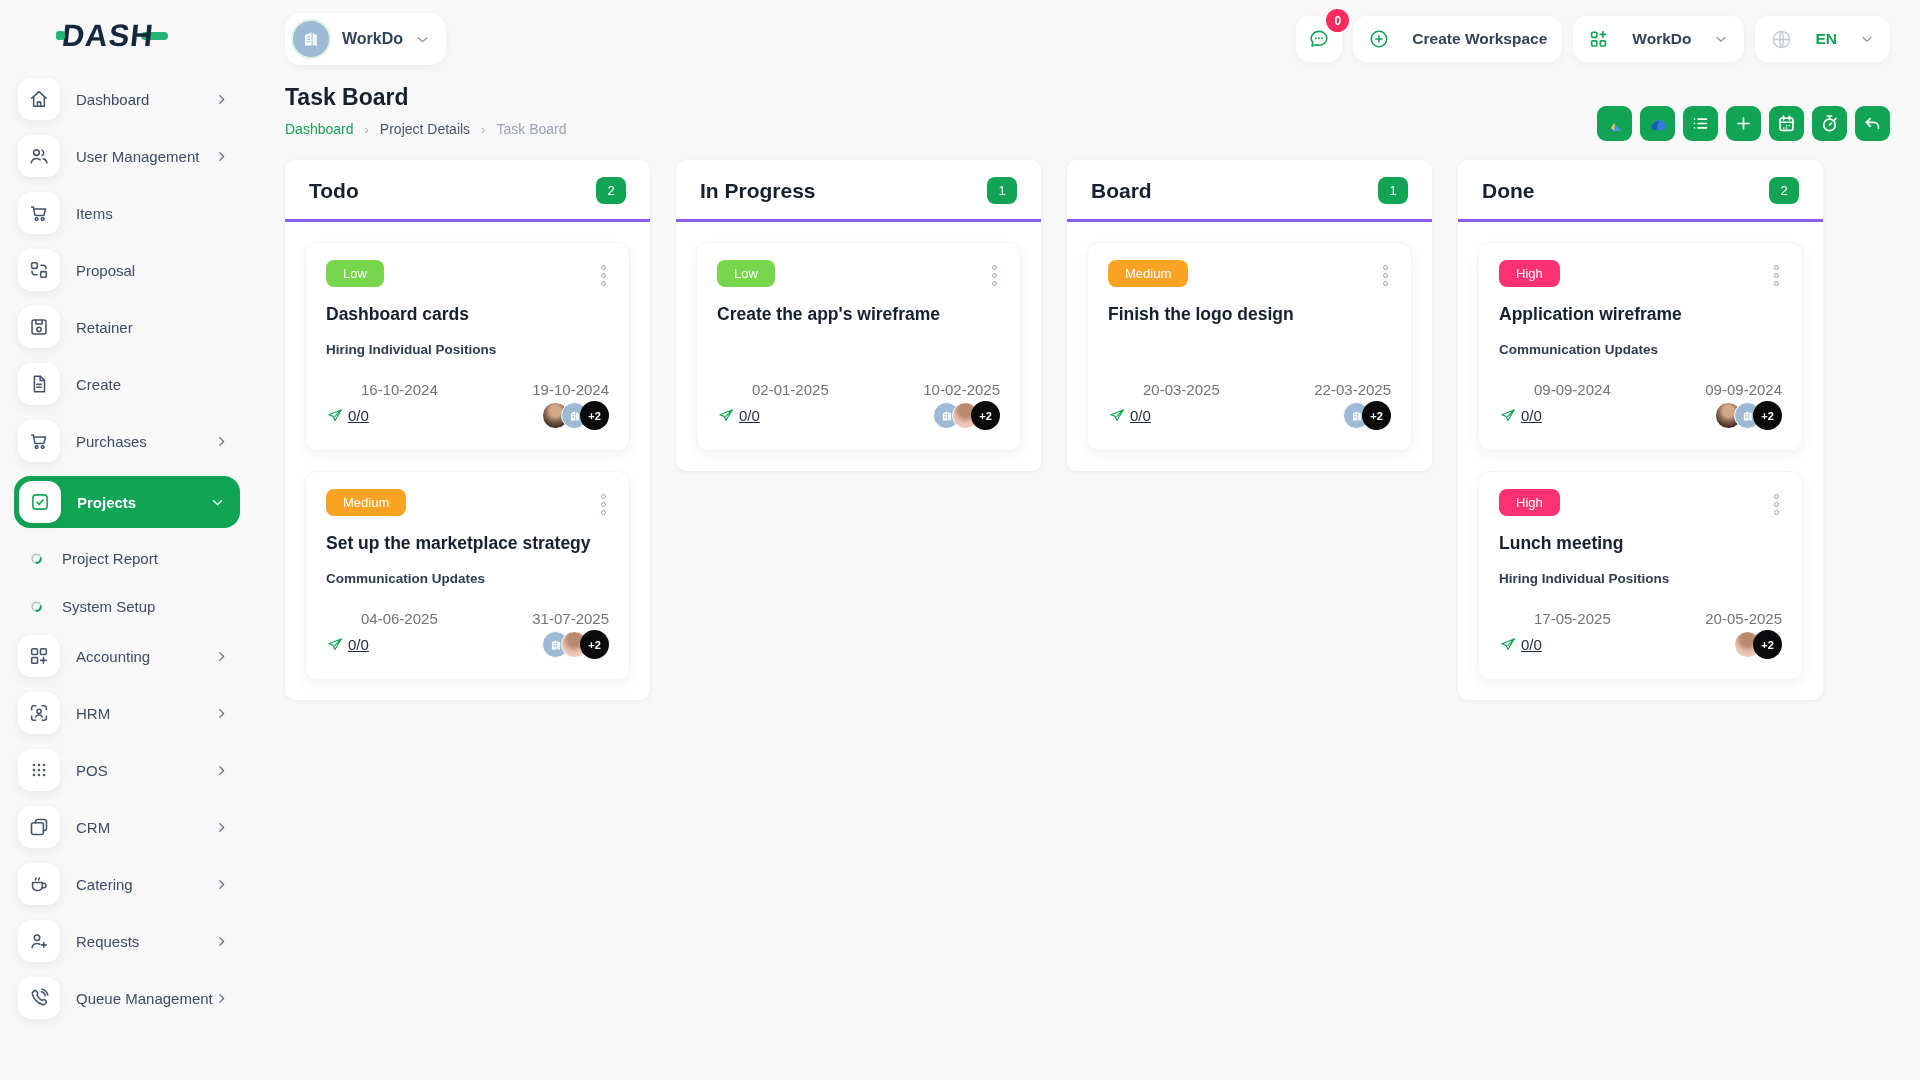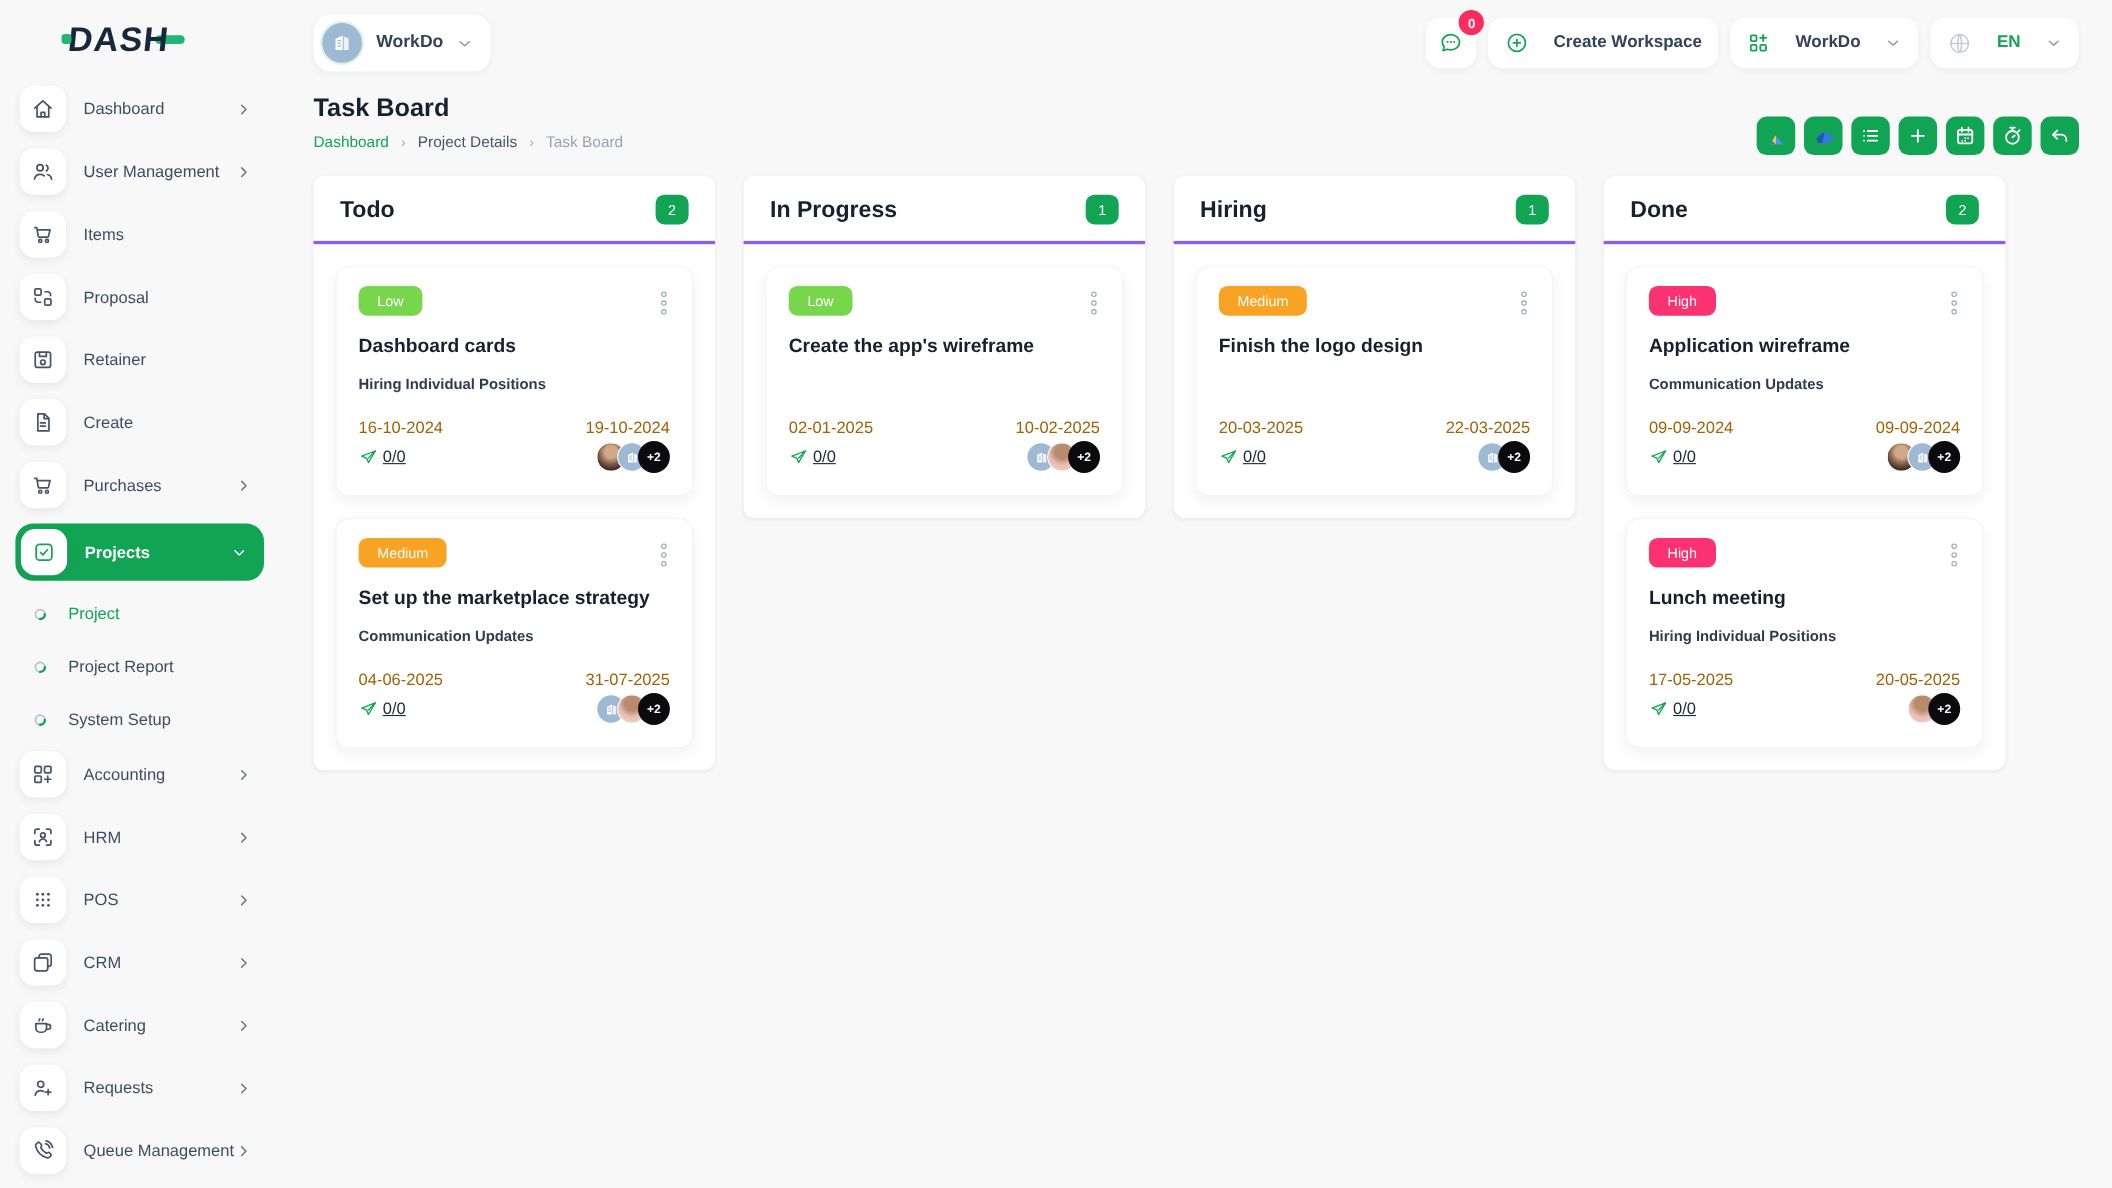--- a/index.html
+++ b/index.html
@@ -76,21 +76,21 @@
   .col-count{min-width:30px;height:27px;background:var(--primary);border-radius:8px;color:#fff;font-size:13px;display:flex;align-items:center;justify-content:center;padding:0 7px;}
   .col-body{border-top:3px solid #8b5cf6;padding:20px;}
   .card{background:#fff;border-radius:12px;border:1px solid #F2F4F7;box-shadow:0 5px 14px rgba(25,39,57,.06);padding:17px 20px 20px;margin-bottom:20px;cursor:pointer;}
   .card:last-child{margin-bottom:0;}
   .card-top{display:flex;justify-content:space-between;align-items:flex-start;}
   .prio{border-radius:8px;color:#fff;font-size:13px;font-weight:500;padding:7px 17px;line-height:1;}
   .kebab{display:flex;flex-direction:column;gap:3px;padding:5px 3px;cursor:pointer;}
   .kebab i{width:5px;height:5px;border:1.4px solid #98A2B3;border-radius:50%;display:block;}
   .card-title{font-size:17.5px;font-weight:700;color:#16202E;margin:13px 0 0;}
   .card-milestone{margin-top:17px;font-size:13.5px;font-weight:700;color:#2F3B4F;min-height:17px;}
-  .card-dates{display:flex;justify-content:space-between;margin-top:22px;font-size:15px;color:#a16207;}
+  .card-dates{display:flex;justify-content:space-between;margin-top:22px;font-size:15px;color:#737373;margin-left:35px;}
   .card-foot{display:flex;justify-content:space-between;align-items:center;margin-top:3px;}
   .progress{display:flex;align-items:center;gap:4px;font-size:15px;color:#1F2937;text-decoration:underline;}
   .avatars{display:flex;align-items:center;}
   .av{width:27px;height:27px;border-radius:50%;margin-left:-8px;border:1px solid #fff;}
   .av:first-child{margin-left:0;}
   .av-workspace-logo{background:#9DB9D3;display:flex;align-items:center;justify-content:center;overflow:hidden;}
   .av-overflow{background:#0B0B0E;color:#fff;font-size:11px;font-weight:600;display:flex;align-items:center;justify-content:center;border:none;width:29px;height:29px;}
   .av-photo-female-1{background:radial-gradient(circle at 50% 32%, #D3A887 0 26%, #8A6854 48%, #4A3327 72%, #2B201B 100%);}
   .av-photo-female-2{background:radial-gradient(circle at 50% 30%, #B98A6E 0 30%, #E9C0B2 58%, #F2D3CB 100%);}
 </style>
@@ -202,29 +202,20 @@
             <path d="M8.6 12.3l2.3 2.3 4.5-5"></path>
           </svg>
         </span>
     <span class="nav-label">Projects</span>
     <span class="nav-chevron">
           <svg width="17" height="17" viewBox="0 0 24 24">
             <path d="M6.5 9.5 12 15l5.5-5.5" fill="none" stroke="currentColor" stroke-width="1.9" stroke-linecap="round" stroke-linejoin="round"></path>
           </svg>
         </span>
   </div>
-      <div class="nav-sub active">
-        <span class="sub-bullet">
-          <svg width="13" height="13" viewBox="0 0 13 13">
-            <circle cx="6.5" cy="6.5" r="4.3" fill="none" stroke="#B6BFCB" stroke-width="1.6"></circle>
-            <path d="M6.5 10.8a4.3 4.3 0 0 0 4.3-4.3" fill="none" stroke="#12A455" stroke-width="2.2" stroke-linecap="round"></path>
-          </svg>
-        </span>
-        <span class="sub-label">Project</span>
-      </div>
       <div class="nav-sub">
         <span class="sub-bullet">
           <svg width="13" height="13" viewBox="0 0 13 13">
             <circle cx="6.5" cy="6.5" r="4.3" fill="none" stroke="#B6BFCB" stroke-width="1.6"></circle>
             <path d="M6.5 10.8a4.3 4.3 0 0 0 4.3-4.3" fill="none" stroke="#12A455" stroke-width="2.2" stroke-linecap="round"></path>
           </svg>
         </span>
         <span class="sub-label">Project Report</span>
       </div>
       <div class="nav-sub">
@@ -645,21 +636,21 @@
                 </span>
                 <span class="av av-photo-female-2"></span>
                 <span class="av av-overflow">+2</span>
               </span>
         </div>
       </article>
     </div>
   </section>
   <section class="column">
     <header class="col-head">
-      <h2 class="col-title">Hiring</h2>
+      <h2 class="col-title">Board</h2>
       <span class="col-count">1</span>
     </header>
     <div class="col-body">
 
       <article class="card">
         <div class="card-top">
           <span class="prio" style="background:var(--medium)">Medium</span>
           <span class="kebab">
                 <i></i>
                 <i></i>

